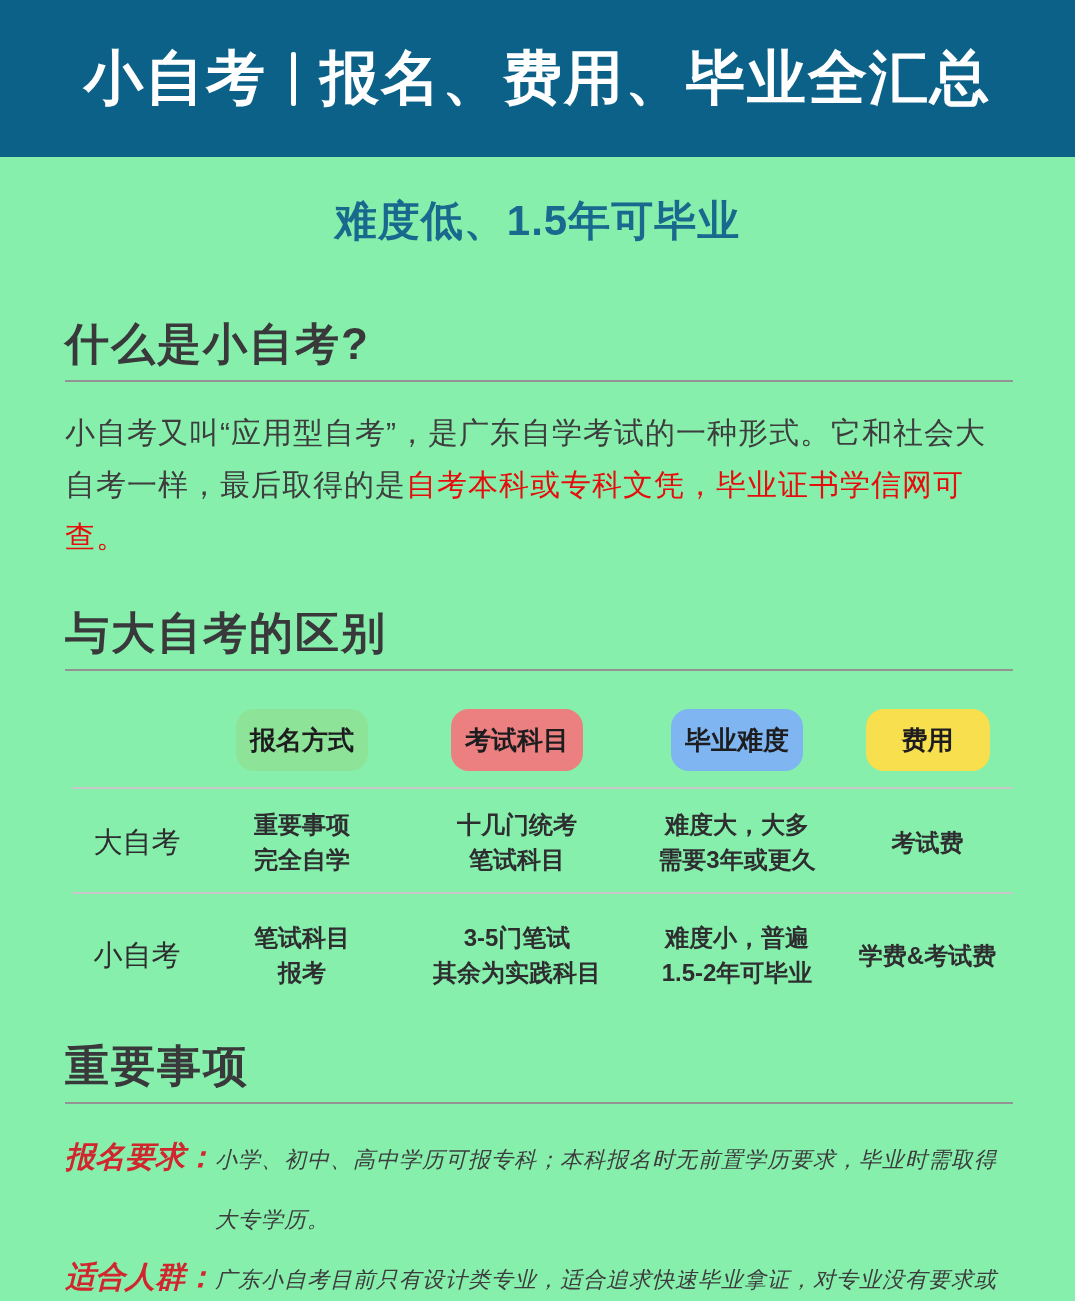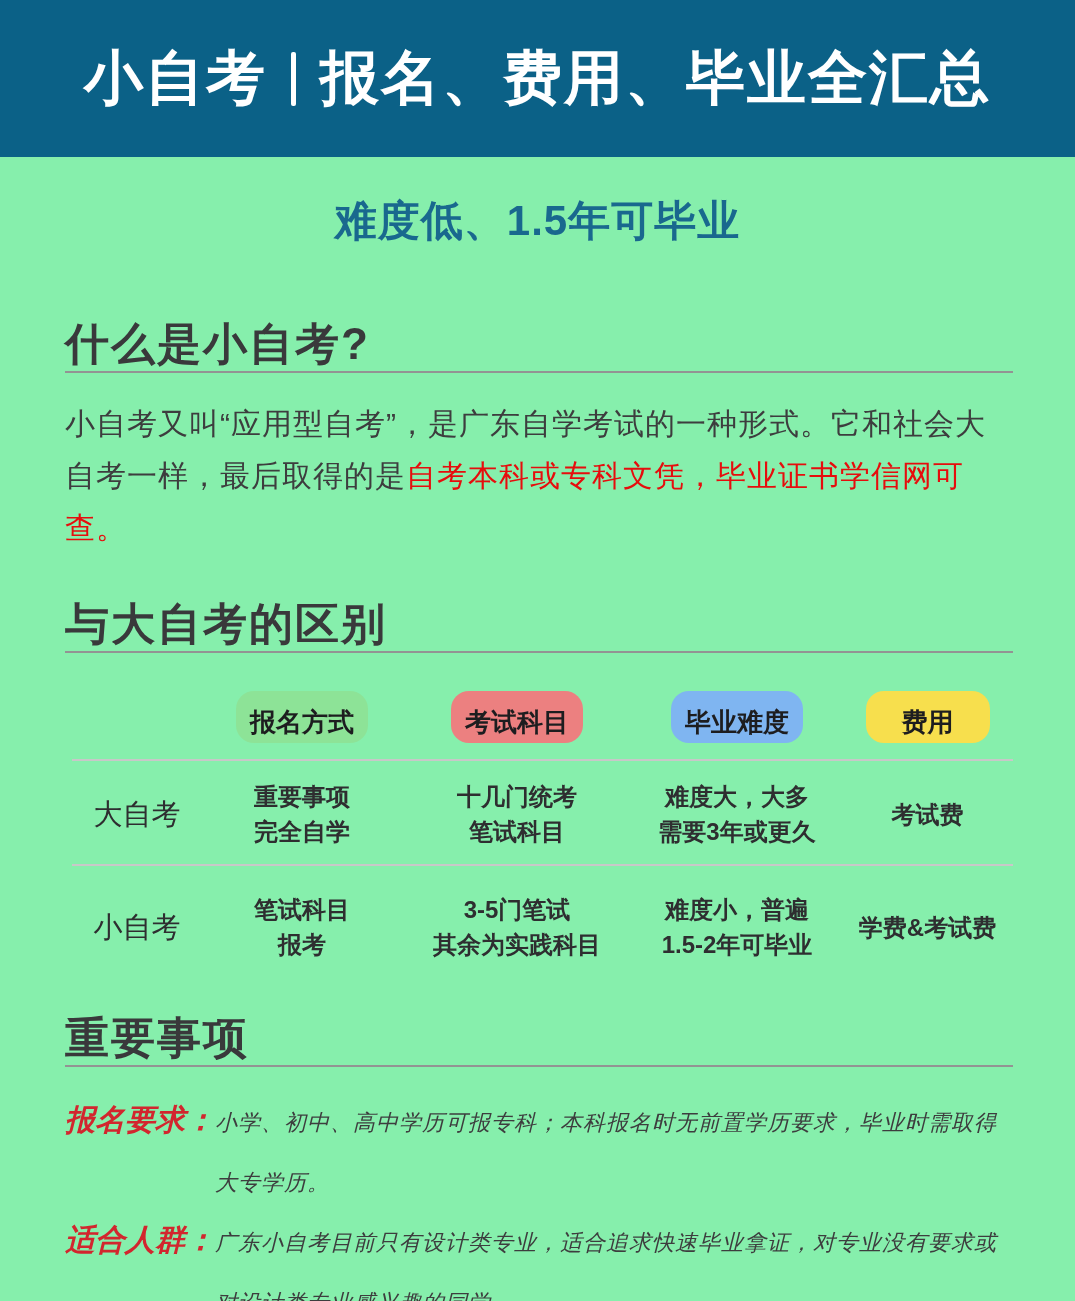--- a/index.html
+++ b/index.html
@@ -57,21 +57,21 @@
 
   
   .section { margin-left: 65px; margin-right: 62px; }
   .section-heading {
     margin: 0;
     font-size: 44px;
     line-height: 52px;
     font-weight: 700;
     color: #39393b;
     letter-spacing: 2px;
-    padding-bottom: 1px;
+    padding-bottom: 10px;
     border-bottom: 2px solid #939393;
   }
   .section-what  { margin-top: 71px; }
   .section-diff  { margin-top: 44px; }
   .section-notes { margin-top: 42px; }
 
   .para {
     margin: 25px 0 0 0;
     font-size: 30px;
     line-height: 52px;
@@ -86,21 +86,21 @@
   .trow {
     display: grid;
     grid-template-columns: 130px 200px 230px 210px 1fr;
     align-items: center;
   }
   .thead { margin-top: 38px; }
   .thead .tcell { display: flex; justify-content: center; }
   .pill {
     display: inline-block;
     min-width: 124px;
-    height: 52px;
+    height: 62px;
     line-height: 62px;
     padding: 0 14px;
     border-radius: 18px;
     text-align: center;
     font-size: 26px;
     font-weight: 700;
     color: #1d1d1f;
   }
   .rows-wrap { margin-top: 16px; border-top: 2px solid #c8c8c8; }
   .body-row .tcell {

